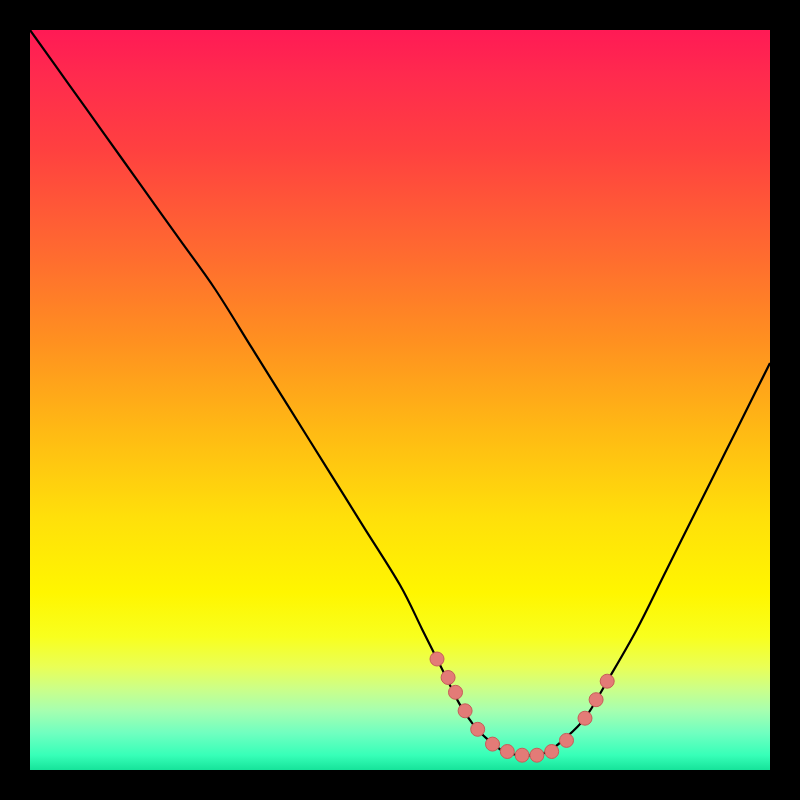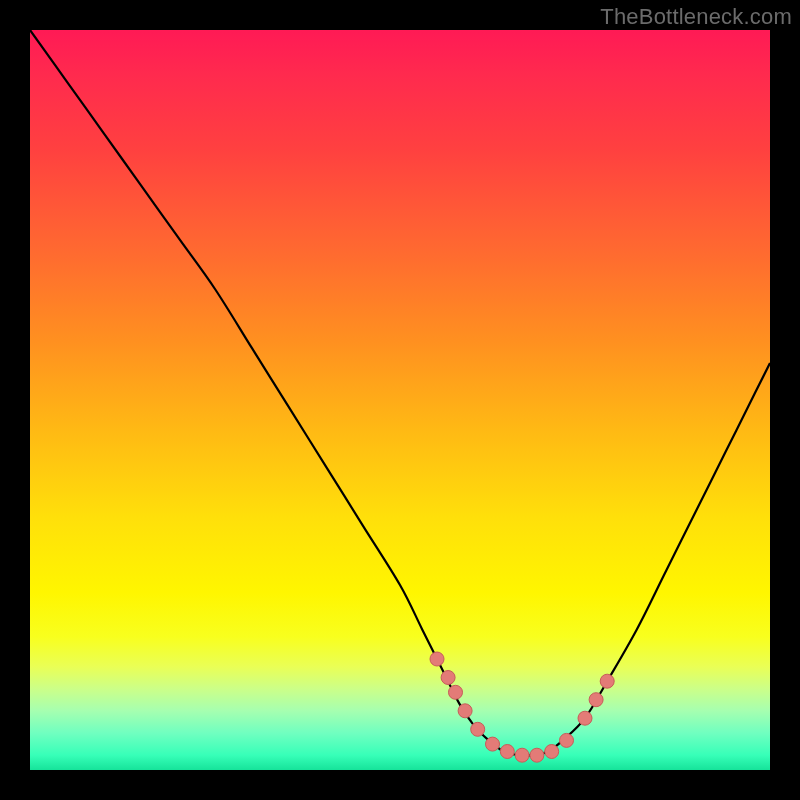--- a/index.html
+++ b/index.html
@@ -72,21 +72,20 @@
   .curve {
     fill: none;
     stroke: #000;
     stroke-width: 2.2;
   }
 </style>
 </head>
 <body>
 
 <div class="stage">
-  <div class="watermark">TheBottleneck.com</div>
 
   <div class="plot-area">
     <div class="gradient"></div>
 
     <svg class="curve-layer" viewBox="0 0 740 740" preserveAspectRatio="none">
       <path id="curve-path" class="curve" d="M 0.0 0.0 C 6.2 8.6 24.7 34.5 37.0 51.8 C 49.3 69.1 61.7 86.3 74.0 103.6 C 86.3 120.9 98.7 138.1 111.0 155.4 C 123.3 172.7 135.7 189.9 148.0 207.2 C 160.3 224.5 172.7 240.5 185.0 259.0 C 197.3 277.5 209.7 298.5 222.0 318.2 C 234.3 337.9 246.7 357.7 259.0 377.4 C 271.3 397.1 283.7 416.9 296.0 436.6 C 308.3 456.3 320.7 476.1 333.0 495.8 C 345.3 515.5 360.1 537.7 370.0 555.0 C 379.9 572.3 384.8 584.6 392.2 599.4 C 399.6 614.2 408.2 631.5 414.4 643.8 C 420.6 656.1 424.3 664.8 429.2 673.4 C 434.1 682.0 439.1 689.4 444.0 695.6 C 448.9 701.8 453.9 706.1 458.8 710.4 C 463.7 714.7 468.7 719.0 473.6 721.5 C 478.5 724.0 483.5 724.6 488.4 725.2 C 493.3 725.8 498.3 725.8 503.2 725.2 C 508.1 724.6 513.1 724.0 518.0 721.5 C 522.9 719.0 526.6 715.9 532.8 710.4 C 539.0 704.9 547.6 698.1 555.0 688.2 C 562.4 678.3 568.6 666.0 577.2 651.2 C 585.8 636.4 596.9 617.9 606.8 599.4 C 616.7 580.9 626.5 559.9 636.4 540.2 C 646.3 520.5 656.1 500.7 666.0 481.0 C 675.9 461.3 685.7 441.5 695.6 421.8 C 705.5 402.1 717.8 377.4 725.2 362.6 C 732.6 347.8 737.5 337.9 740.0 333.0 "></path>
     </svg>
 
     <svg class="dots-layer" viewBox="0 0 740 740" preserveAspectRatio="none">
       <g id="dots-group">

